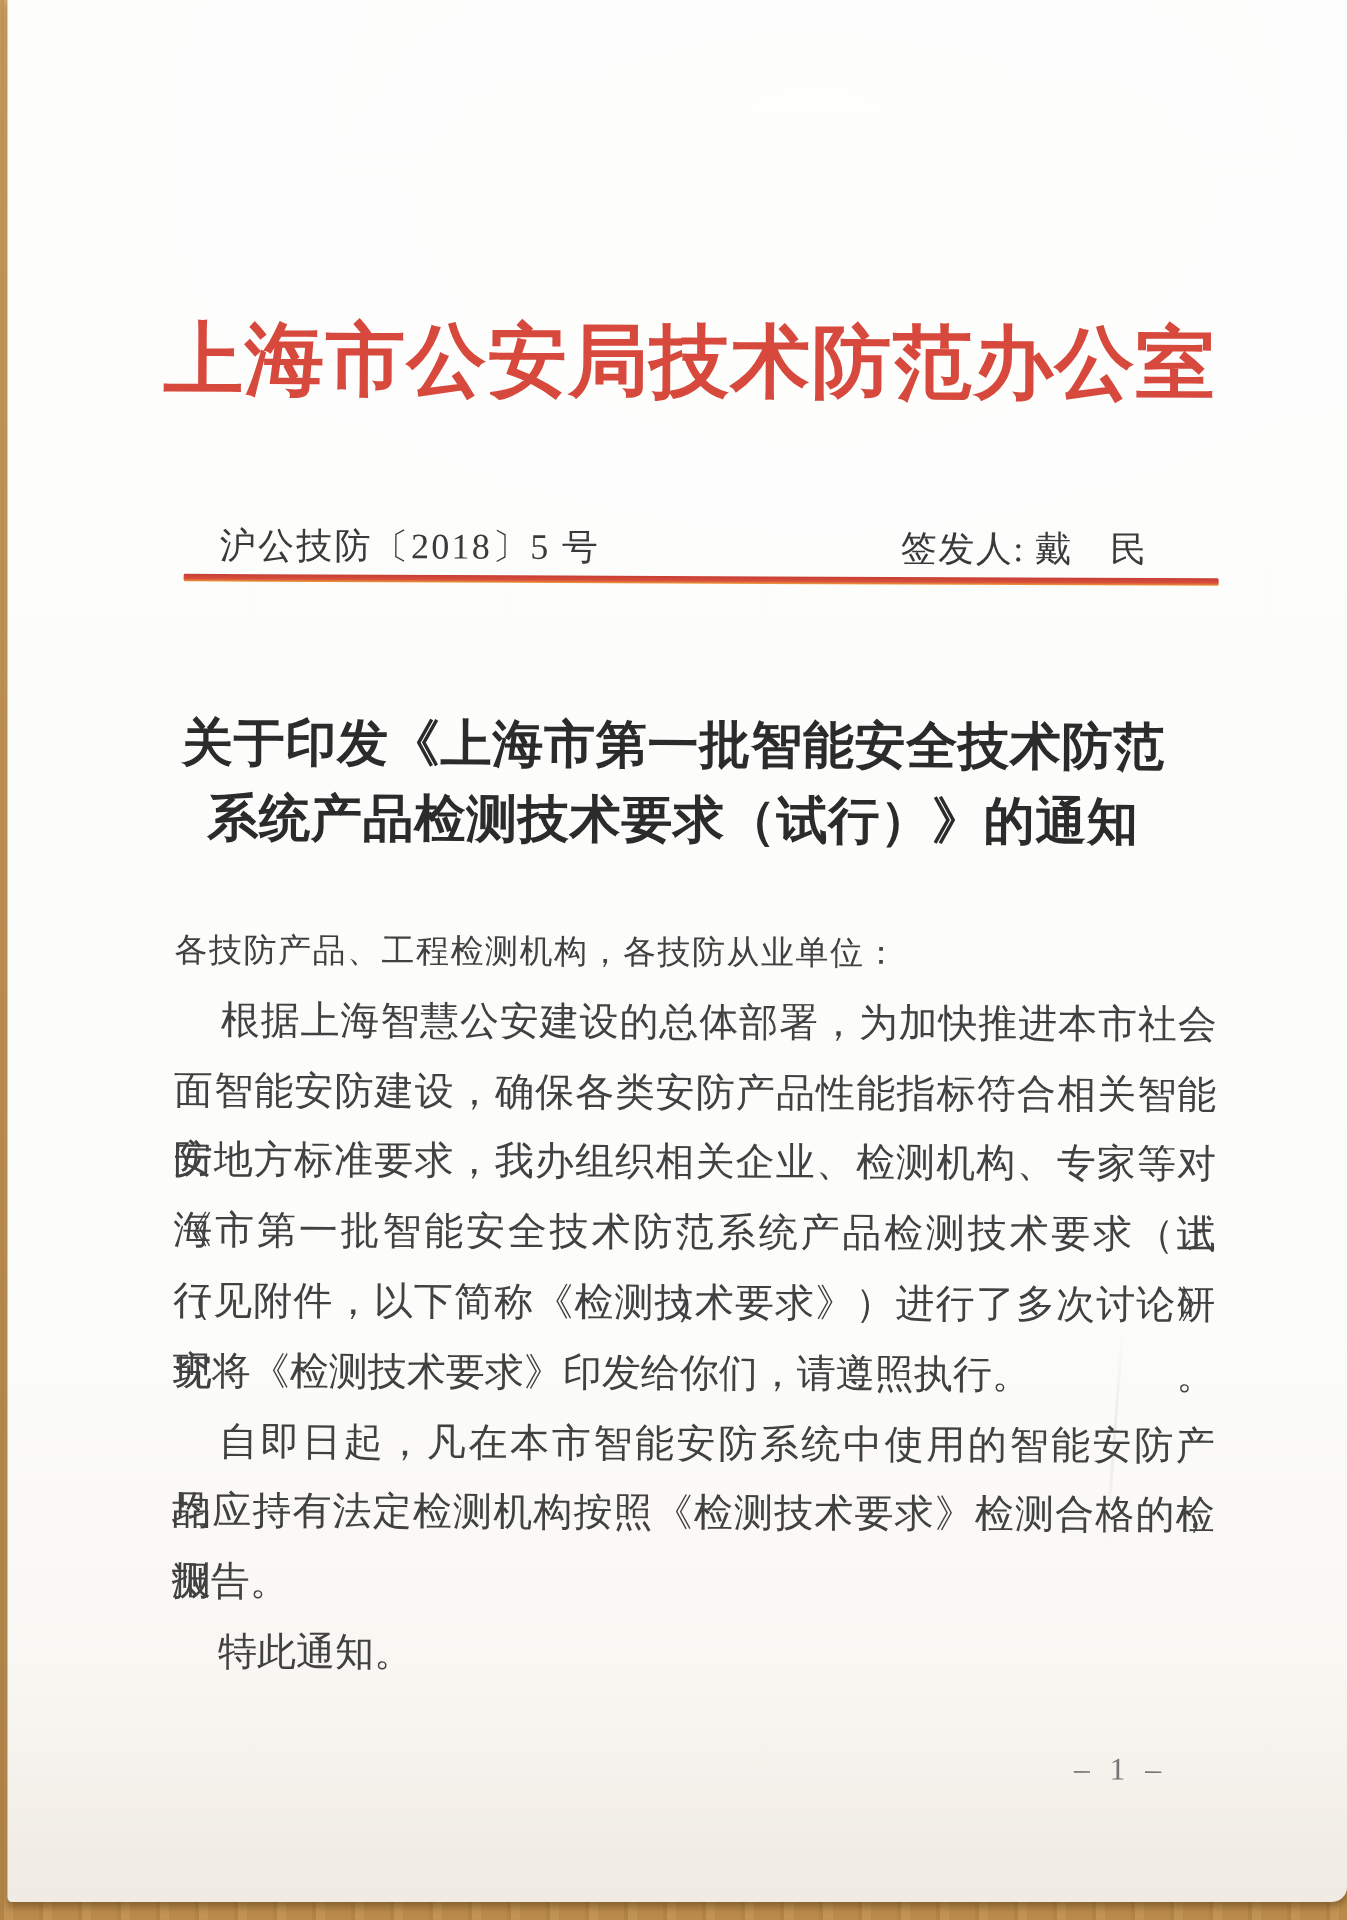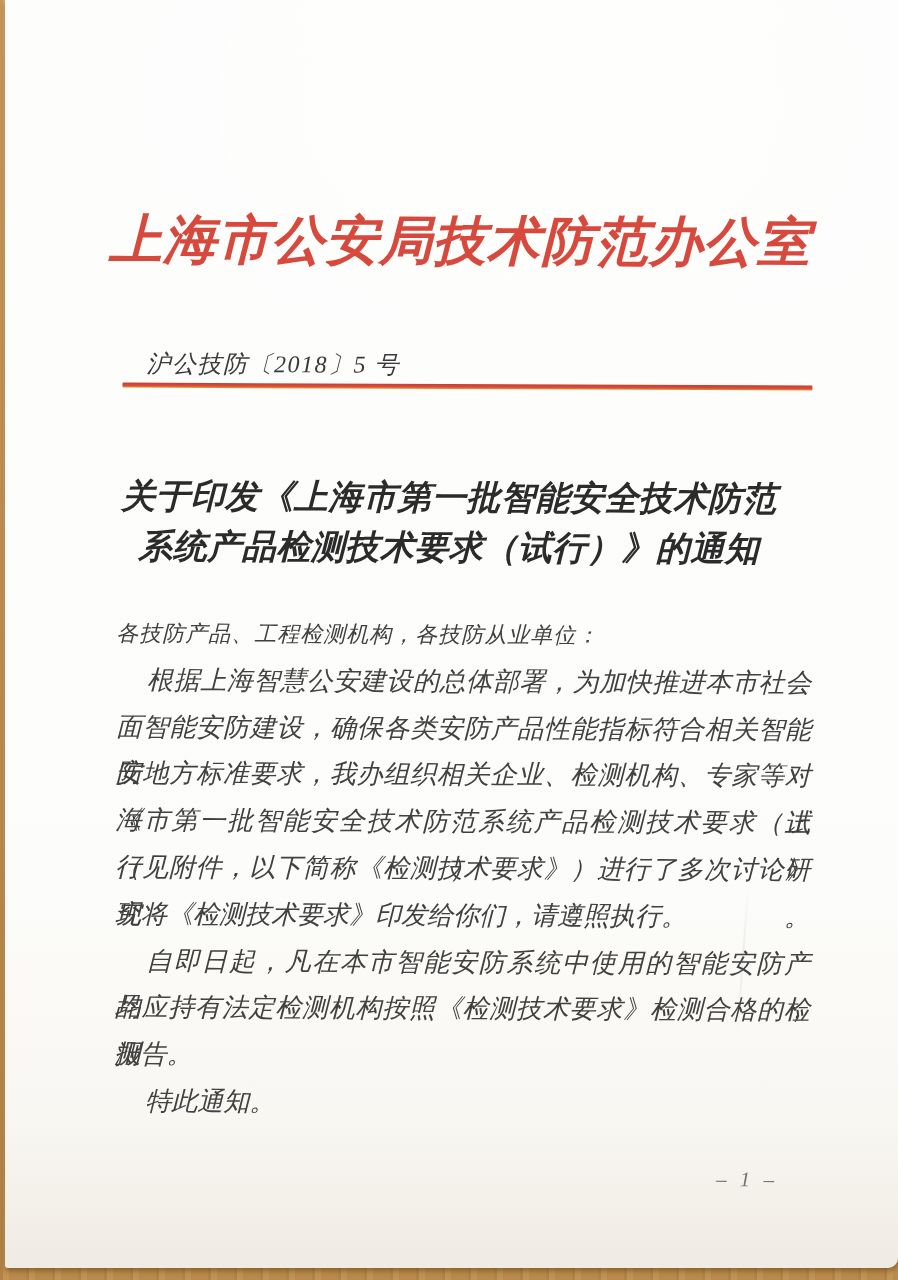--- a/index.html
+++ b/index.html
@@ -7,21 +7,20 @@
     width:898px;height:1280px;overflow:hidden;
     font-family:"Liberation Serif","DejaVu Serif",serif;
   }
   
   .stage{
     position:relative;width:898px;height:1280px;overflow:hidden;
     background:
       repeating-linear-gradient(90deg,
         rgba(120,80,30,.12) 0 3px, rgba(255,230,180,.10) 3px 9px, rgba(0,0,0,0) 9px 26px),
       linear-gradient(180deg,#d2a263 0%,#c69457 55%,#b98a4b 100%);
-    font-style: italic;
   }
   
   .paper{
     position:absolute;left:5px;top:0;width:893px;height:1268px;
     background:linear-gradient(180deg,#fdfdfc 0%,#fcfcfa 70%,#f7f4ee 98%);
     border-radius:0 0 10px 3px;
     box-shadow:0 3px 5px rgba(80,50,10,.45);
   }
   .paper::after{ 
     content:"";position:absolute;inset:0;pointer-events:none;
@@ -78,20 +77,21 @@
 <body>
 
 <div class="stage">
   <div class="paper"></div>
   <div class="content">
 
     <div class="org-title">上海市公安局技术防范办公室</div>
 
     <div class="docnum-row">
       <span class="doc-number">沪公技防〔2018〕5 号</span>
+      <span class="issuer"><span>签发人:</span> <span>戴　民</span></span>
     </div>
 
     <div class="red-rule"></div>
 
     <div class="doc-title">
       <div>关于印发《上海市第一批智能安全技术防范</div>
       <div>系统产品检测技术要求（试行）》的通知</div>
     </div>
 
     <div class="body-text">

